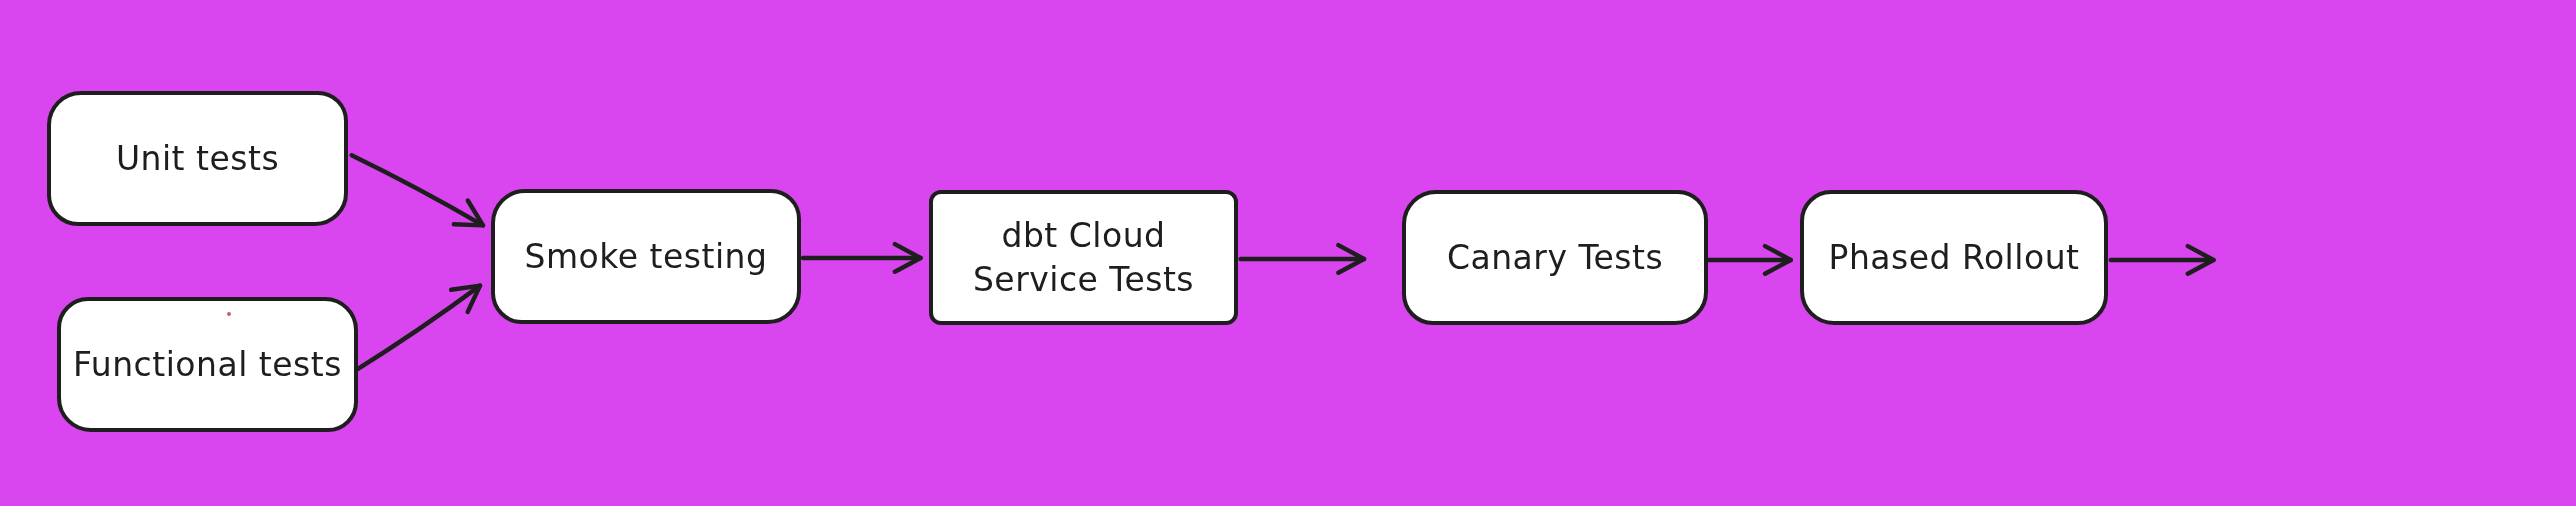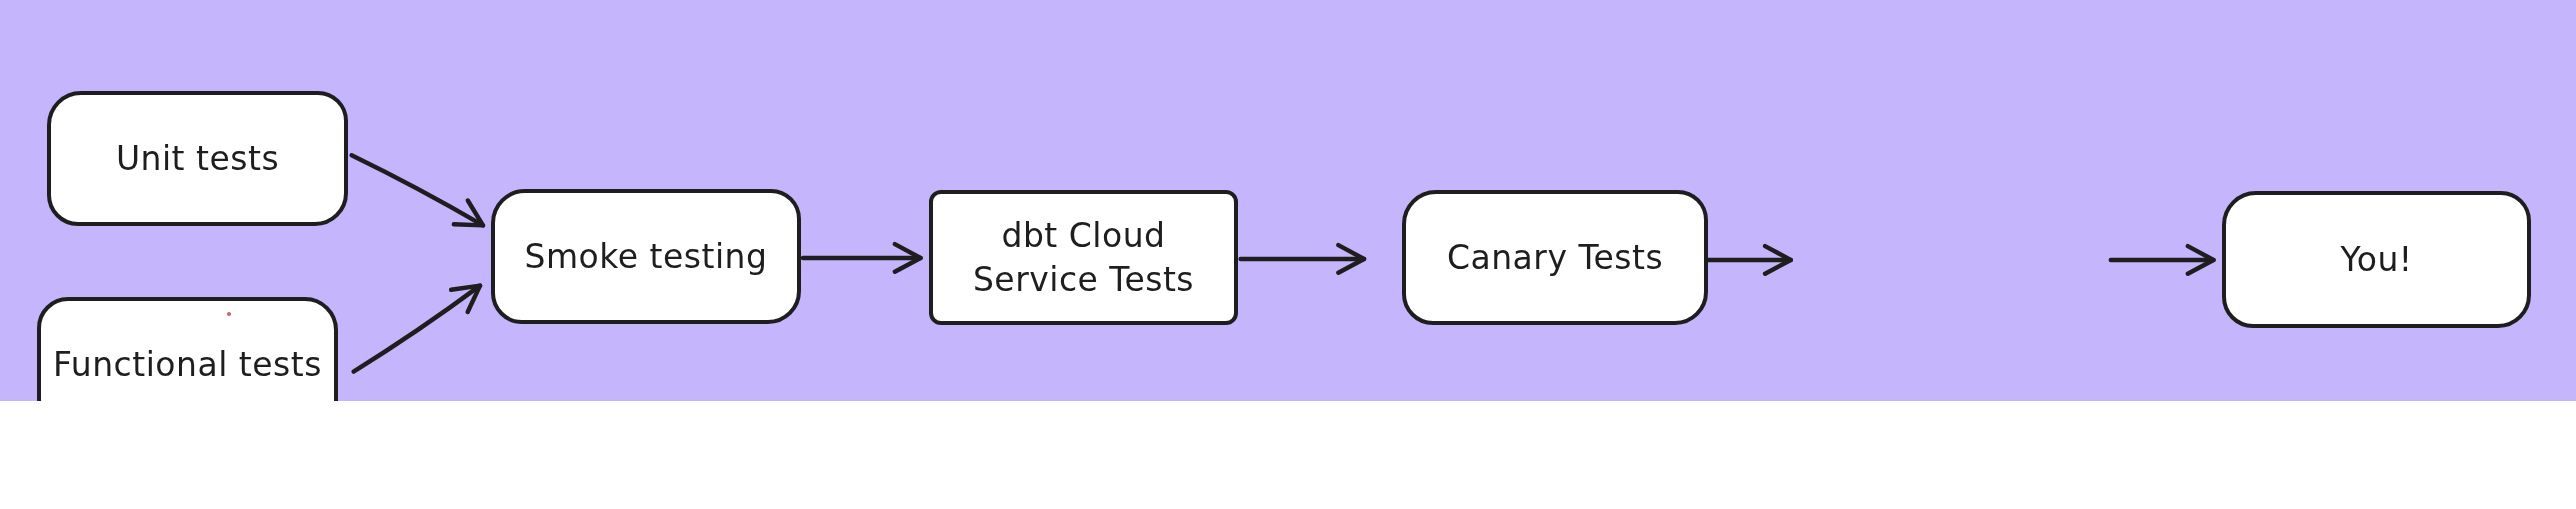--- a/index.html
+++ b/index.html
@@ -3,22 +3,22 @@
 <meta charset="utf-8">
 <style>
   html, body {
     margin: 0;
     padding: 0;
     background: #ffffff;
   }
   .canvas {
     position: relative;
     width: 2576px;
-    height: 401px;
-    background: #c4b5fd;
+    height: 506px;
+    background: #d946ef;
     overflow: hidden;
     font-family: "DejaVu Sans", sans-serif;
   }
   .edges-layer {
     position: absolute;
     left: 0;
     top: 0;
     width: 2576px;
     height: 510px;
   }
@@ -69,38 +69,38 @@
     <path d="M 813 261 L 932 261" fill="none" stroke="#1e1e1e" stroke-width="4.5" stroke-linecap="round" marker-end="url(#chev)"></path>
     <path d="M 1256 262 L 1381 262" fill="none" stroke="#1e1e1e" stroke-width="4.5" stroke-linecap="round" marker-end="url(#chev)"></path>
     <path d="M 1704 263 L 1813 263" fill="none" stroke="#1e1e1e" stroke-width="4.5" stroke-linecap="round" marker-end="url(#chev)"></path>
     <path d="M 2137 263 L 2241 263" fill="none" stroke="#1e1e1e" stroke-width="4.5" stroke-linecap="round" marker-end="url(#chev)"></path>
   </svg>
 
   <div class="node r1" style="left:47px; top:91px; width:301px; height:135px;">
     <span class="node-label">Unit tests</span>
   </div>
 
-  <div class="node r2" style="left:37px; top:297px; width:301px; height:135px;justify-content:center;">
+  <div class="node r2" style="left:57px; top:297px; width:301px; height:135px;justify-content:center;">
     <span class="node-label">Functional tests</span>
   </div>
 
   <div class="node r1" style="left:491px; top:189px; width:310px; height:135px;text-align:right;">
     <span class="node-label">Smoke testing</span>
   </div>
 
   <div class="node r2" style="left:929px; top:190px; width:309px; height:135px;border-radius:12px;">
     <span class="node-label">dbt Cloud
 Service Tests</span>
   </div>
 
   <div class="node r1" style="left:1375px; top:190px; width:306px; height:135px;margin-left:27px;">
     <span class="node-label">Canary Tests</span>
   </div>
 
+  <div class="node r2" style="left:1800px; top:190px; width:308px; height:135px;">
+    <span class="node-label">Phased Rollout</span>
+  </div>
 
-  <div class="node r1" style="left:2222px; top:191px; width:309px; height:137px;">
-    <span class="node-label">You!</span>
-  </div>
 
   <div class="red-speck"></div>
 
 </div>
 
 
 </body></html>

